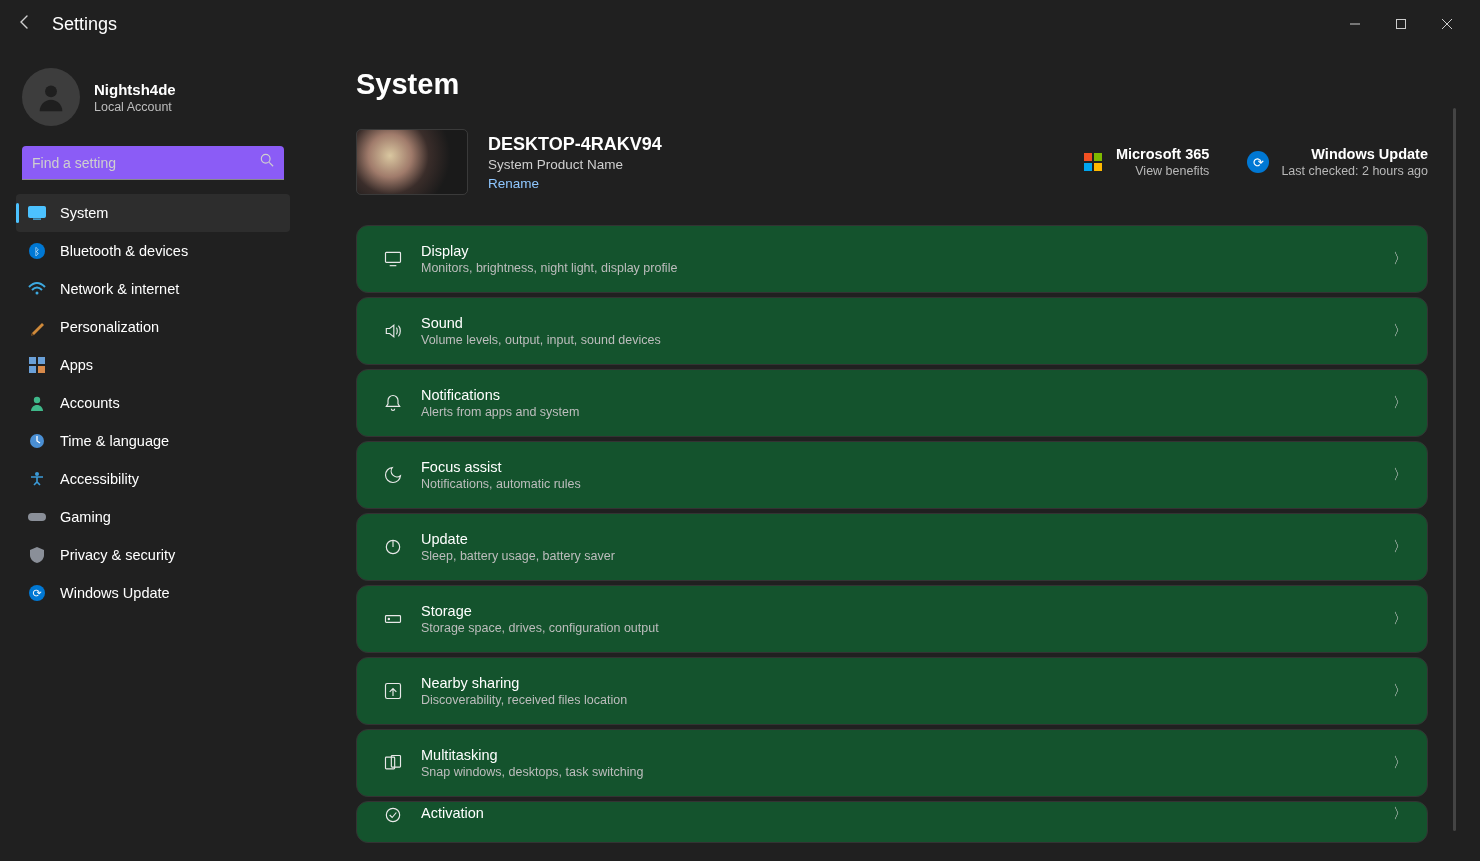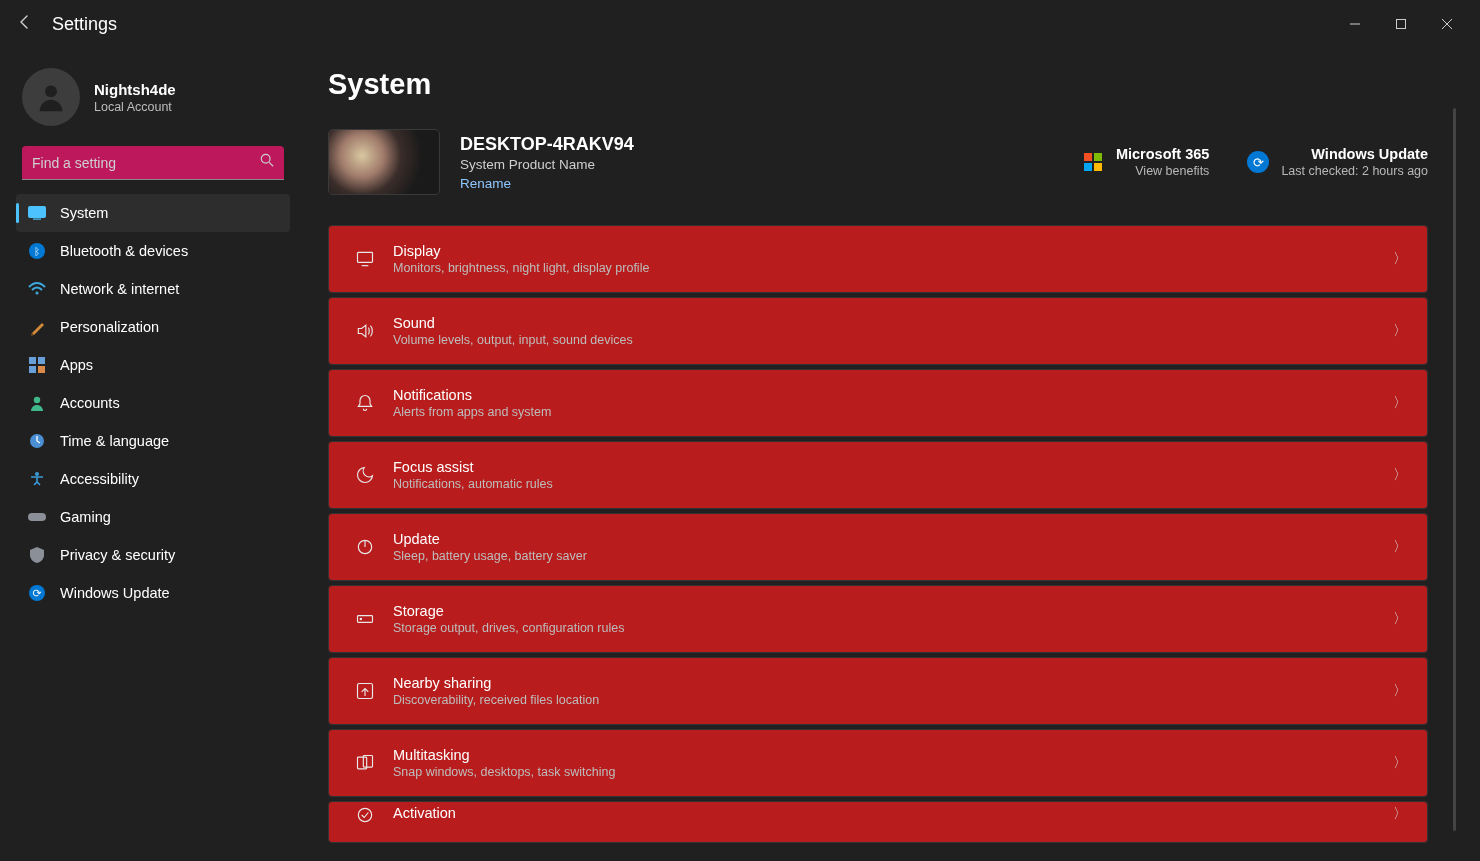--- a/index.html
+++ b/index.html
@@ -7,33 +7,33 @@
 
   
   .titlebar { height: 48px; display: flex; align-items: center; padding: 0 10px; }
   .titlebar .back { width: 30px; text-align: center; font-size: 16px; color: #d0d0d0; cursor: pointer; }
   .titlebar .title { font-size: 18px; color: #fff; margin-left: 12px; }
   .titlebar .win-controls { margin-left: auto; display: flex; }
   .titlebar .win-controls div { width: 46px; height: 32px; display: flex; align-items: center; justify-content: center; color: #ccc; cursor: pointer; }
   .titlebar .win-controls svg { width: 10px; height: 10px; }
 
   
-  .layout { display: flex; height: calc(100% - 48px); }
+  .layout { display: flex; height: calc(100% - 48px); gap: 28px; }
   .sidebar { width: 300px; flex: 0 0 300px; padding: 16px 10px 0 16px; }
 
   
   .user { display: flex; align-items: center; gap: 14px; padding: 4px 6px 20px 6px; cursor: pointer; }
   .avatar { width: 58px; height: 58px; border-radius: 50%; background: #3d3d3d; display: flex; align-items: center; justify-content: center; }
   .avatar svg { width: 34px; height: 34px; fill: #1f1f1f; }
   .user-name { font-size: 15px; font-weight: 600; }
   .user-sub { font-size: 12.5px; color: #bdbdbd; margin-top: 2px; }
 
   
   .search { position: relative; margin: 0 6px 14px 6px; }
-  .search input { width: 100%; height: 34px; background: #be185d; border: none; border-bottom: 1.5px solid #8a8a8a; color: #fff; font-size: 14px; padding: 0 36px 0 10px; border-radius: 4px 4px 0 0; }
+  .search input { width: 100%; height: 34px; background: #8b5cf6; border: none; border-bottom: 1.5px solid #8a8a8a; color: #fff; font-size: 14px; padding: 0 36px 0 10px; border-radius: 4px 4px 0 0; }
   .search input::placeholder { color: #cfcfcf; }
   .search .icon { position: absolute; right: 10px; top: 50%; transform: translateY(-55%); color: #cfcfcf; }
 
   
   .nav { margin-top: 6px; }
   .nav-item { display: flex; align-items: center; gap: 14px; height: 38px; padding: 0 12px; border-radius: 4px; cursor: pointer; font-size: 14.5px; color: #fff; position: relative; }
   .nav-item.active { background: #2d2d2d; }
   .nav-item.active::before { content: ""; position: absolute; left: 0; top: 9px; bottom: 9px; width: 3px; background: #4cc2ff; border-radius: 2px; }
   .nav-icon { width: 18px; height: 18px; display: flex; align-items: center; justify-content: center; font-size: 15px; }
 
@@ -49,21 +49,21 @@
   .device-info .name { font-size: 18px; font-weight: 600; margin-bottom: 2px; }
   .device-info .product { font-size: 13.5px; color: #cfcfcf; margin-bottom: 4px; }
   .device-info .rename { font-size: 13.5px; color: #8fc7ff; cursor: pointer; }
   .device-extra { margin-left: auto; display: flex; gap: 38px; align-items: center; }
   .extra-item { display: flex; align-items: center; gap: 12px; cursor: pointer; text-align: right; }
   .extra-icon { width: 22px; height: 22px; display:flex; align-items:center; justify-content:center; }
   .extra-title { font-size: 14.5px; font-weight: 600; }
   .extra-sub { font-size: 12.5px; color: #b8b8b8; margin-top: 2px; }
 
   
-  .card { background: #b91c1c; border: 1px solid #333; border-radius: 4px; height: 68px; display: flex; align-items: center; padding: 0 20px 0 18px; margin-bottom: 4px; cursor: pointer; }
+  .card { background: #14532d; border: 1px solid #333; border-radius: 12px; height: 68px; display: flex; align-items: center; padding: 0 20px 0 18px; margin-bottom: 4px; cursor: pointer; }
   .card .card-icon { width: 36px; display: flex; justify-content: center; color: #e8e8e8; }
   .card .card-icon svg { width: 20px; height: 20px; stroke: #e8e8e8; fill: none; stroke-width: 1.4; }
   .card-body { flex: 1; margin-left: 10px; }
   .card-title { font-size: 14.5px; color: #fff; }
   .card-sub { font-size: 12.5px; color: #bdbdbd; margin-top: 2px; }
   .card-chevron { color: #d0d0d0; font-size: 14px; }
 
   
   .card.partial { height: 42px; overflow: hidden; align-items: flex-start; padding-top: 3px; margin-bottom: 0; }
 
@@ -344,21 +344,21 @@
 
     <div class="card">
       <div class="card-icon">
           <svg viewBox="0 0 24 24">
             <rect x="3" y="8" width="18" height="8" rx="1"></rect>
             <circle cx="7" cy="12" r="0.8" fill="#e8e8e8"></circle>
           </svg>
         </div>
       <div class="card-body">
           <div class="card-title">Storage</div>
-          <div class="card-sub">Storage output, drives, configuration rules</div>
+          <div class="card-sub">Storage space, drives, configuration output</div>
         </div>
       <div class="card-chevron">〉</div>
     </div>
 
     <div class="card">
       <div class="card-icon">
           <svg viewBox="0 0 24 24">
             <rect x="3" y="3" width="18" height="18" rx="2"></rect>
             <path d="M8 13l4-4 4 4M12 9v9"></path>
           </svg>

